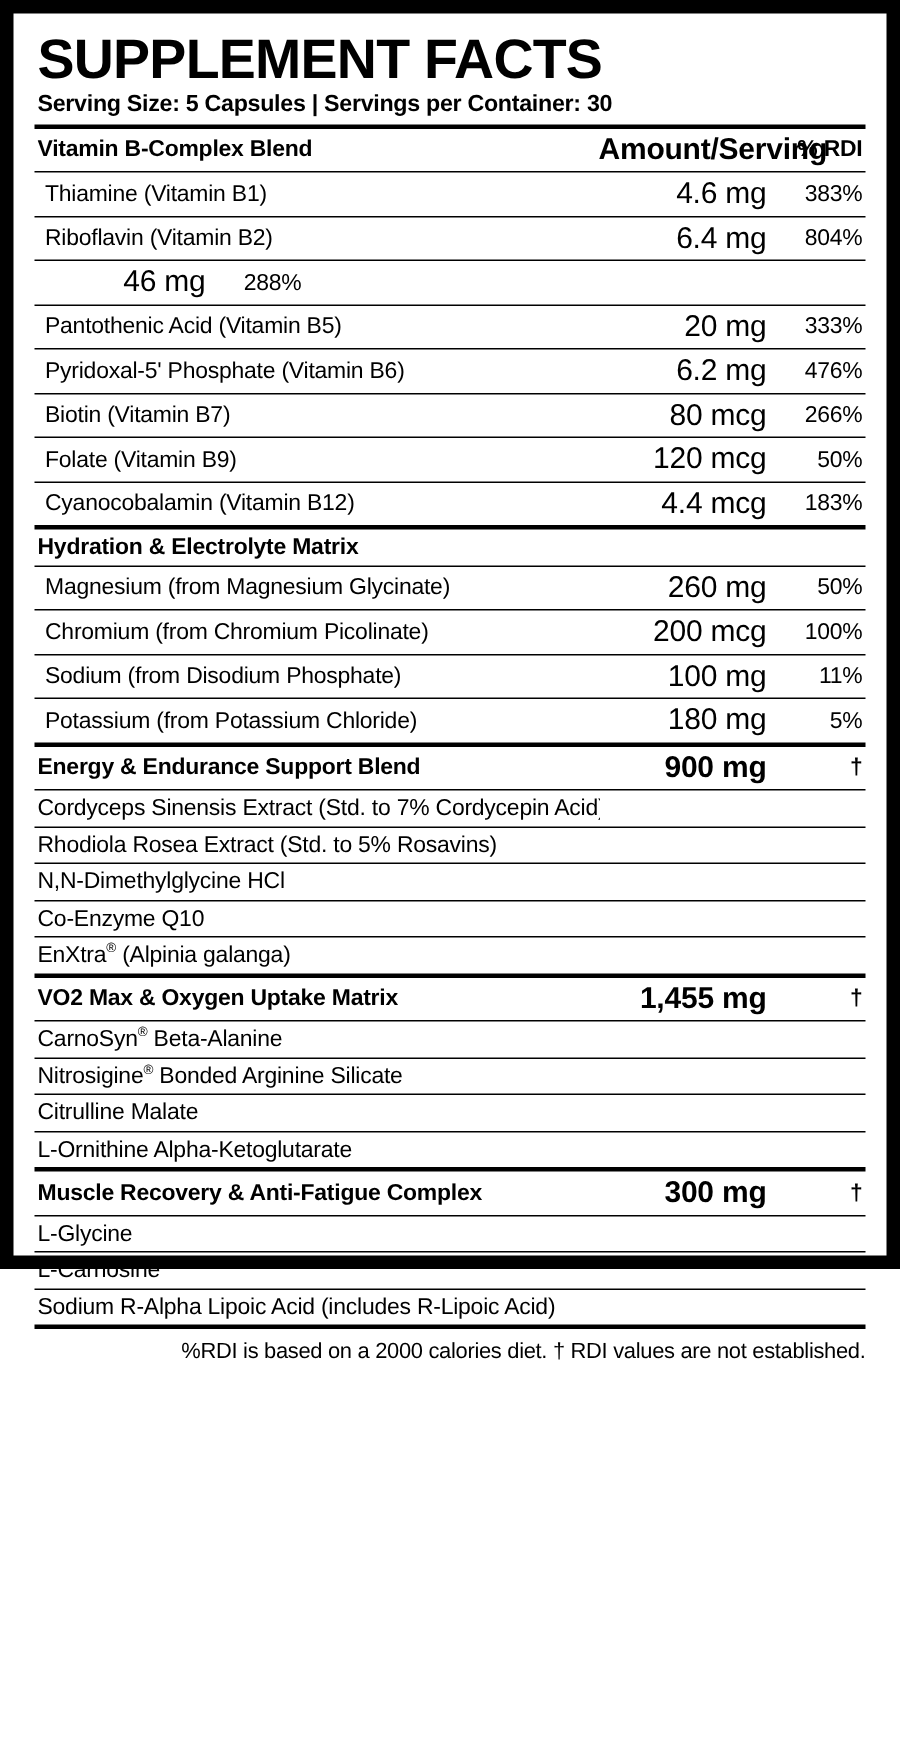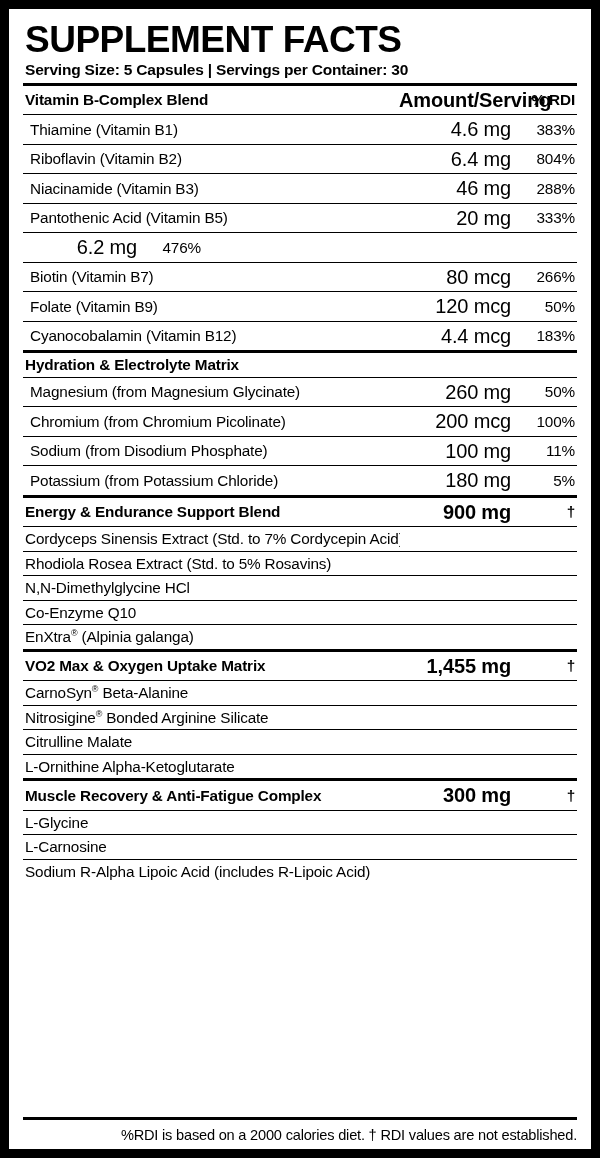--- a/index.html
+++ b/index.html
@@ -10,21 +10,21 @@
   body {
     width: 600px;
     height: 1158px;
     font-family: "Liberation Sans", sans-serif;
     color: #000000;
     -webkit-font-smoothing: antialiased;
   }
   .panel {
     box-sizing: border-box;
     width: 600px;
-    height: 1158px;
+    height: 846px;
     border: 9px solid #000000;
     padding: 10px 14px 6px 14px;
     display: flex;
     flex-direction: column;
   }
   .title {
     font-size: 37px;
     font-weight: 700;
     letter-spacing: -0.5px;
     line-height: 1.02;
@@ -119,30 +119,30 @@
           <div class="c-name">Thiamine (Vitamin B1)</div>
           <div class="c-amt">4.6 mg</div>
           <div class="c-rdi">383%</div>
         </div>
         <div class="row sub">
           <div class="c-name">Riboflavin (Vitamin B2)</div>
           <div class="c-amt">6.4 mg</div>
           <div class="c-rdi">804%</div>
         </div>
         <div class="row sub">
-          <div class="c-name">Niacinamide (Vitamin B3)</div>
           <div class="c-amt">46 mg</div>
           <div class="c-rdi">288%</div>
         </div>
         <div class="row sub">
           <div class="c-name">Pantothenic Acid (Vitamin B5)</div>
           <div class="c-amt">20 mg</div>
           <div class="c-rdi">333%</div>
         </div>
         <div class="row sub">
+          <div class="c-name">Pyridoxal-5' Phosphate (Vitamin B6)</div>
           <div class="c-amt">6.2 mg</div>
           <div class="c-rdi">476%</div>
         </div>
         <div class="row sub">
           <div class="c-name">Biotin (Vitamin B7)</div>
           <div class="c-amt">80 mcg</div>
           <div class="c-rdi">266%</div>
         </div>
         <div class="row sub">
           <div class="c-name">Folate (Vitamin B9)</div>

